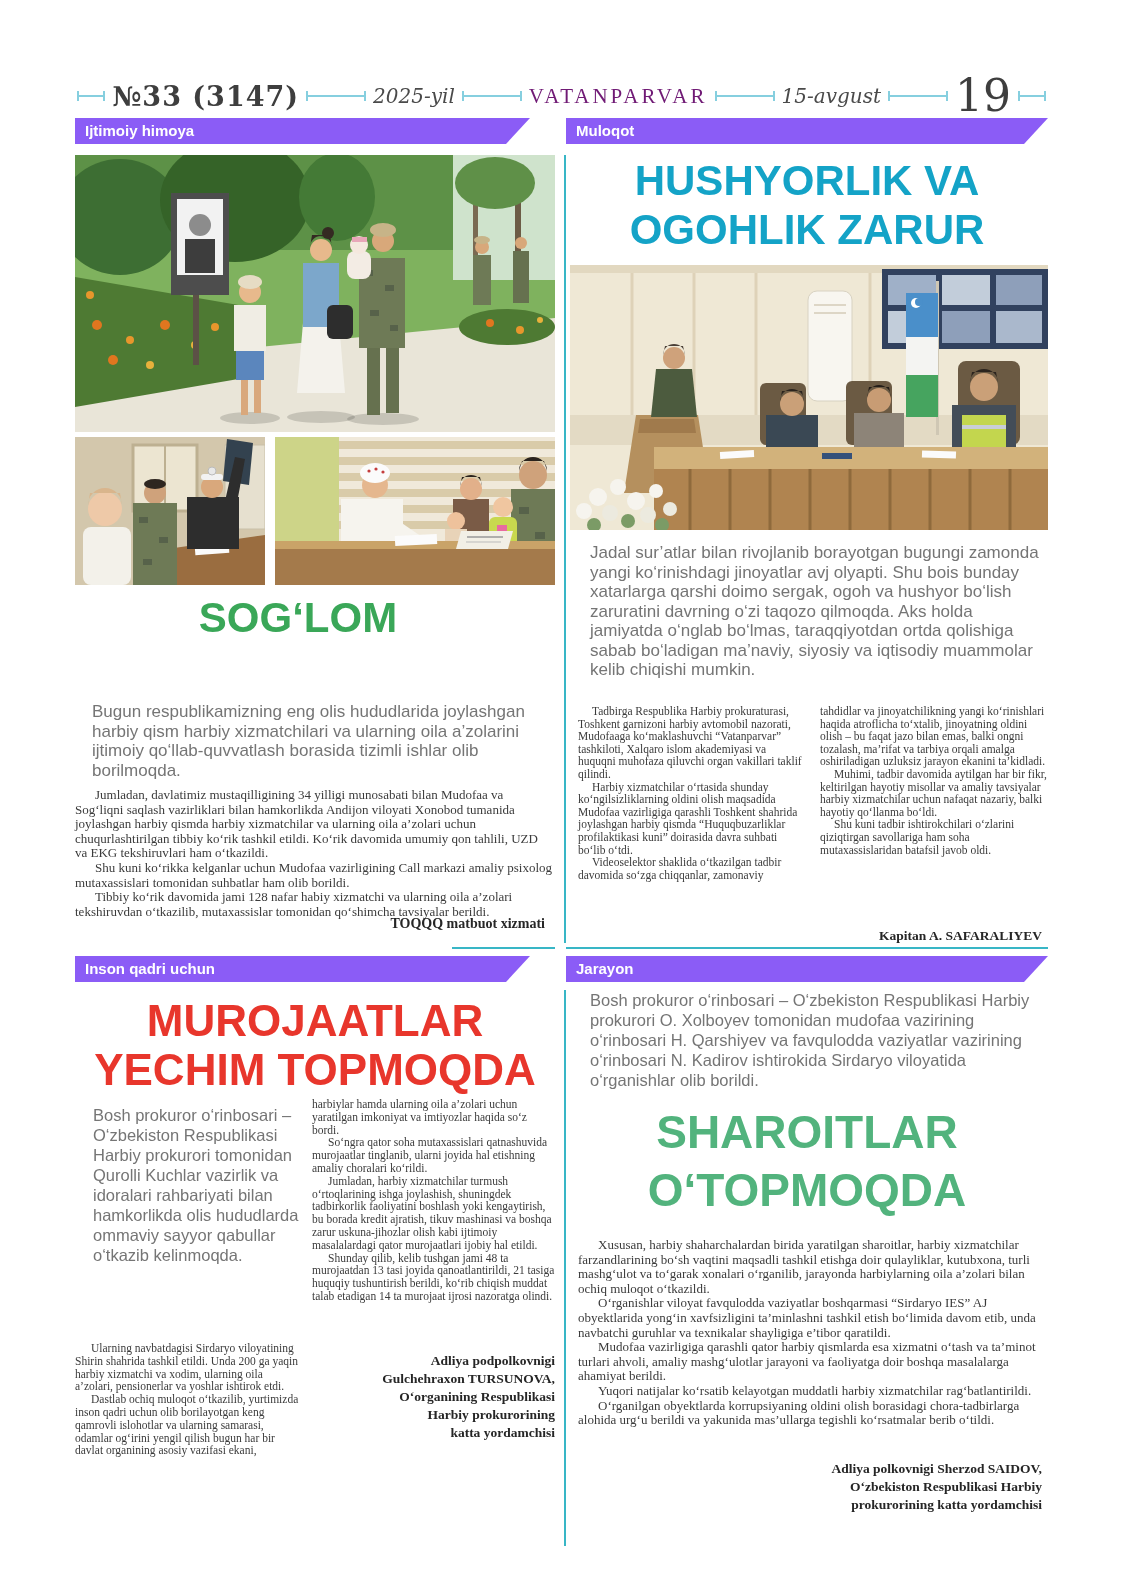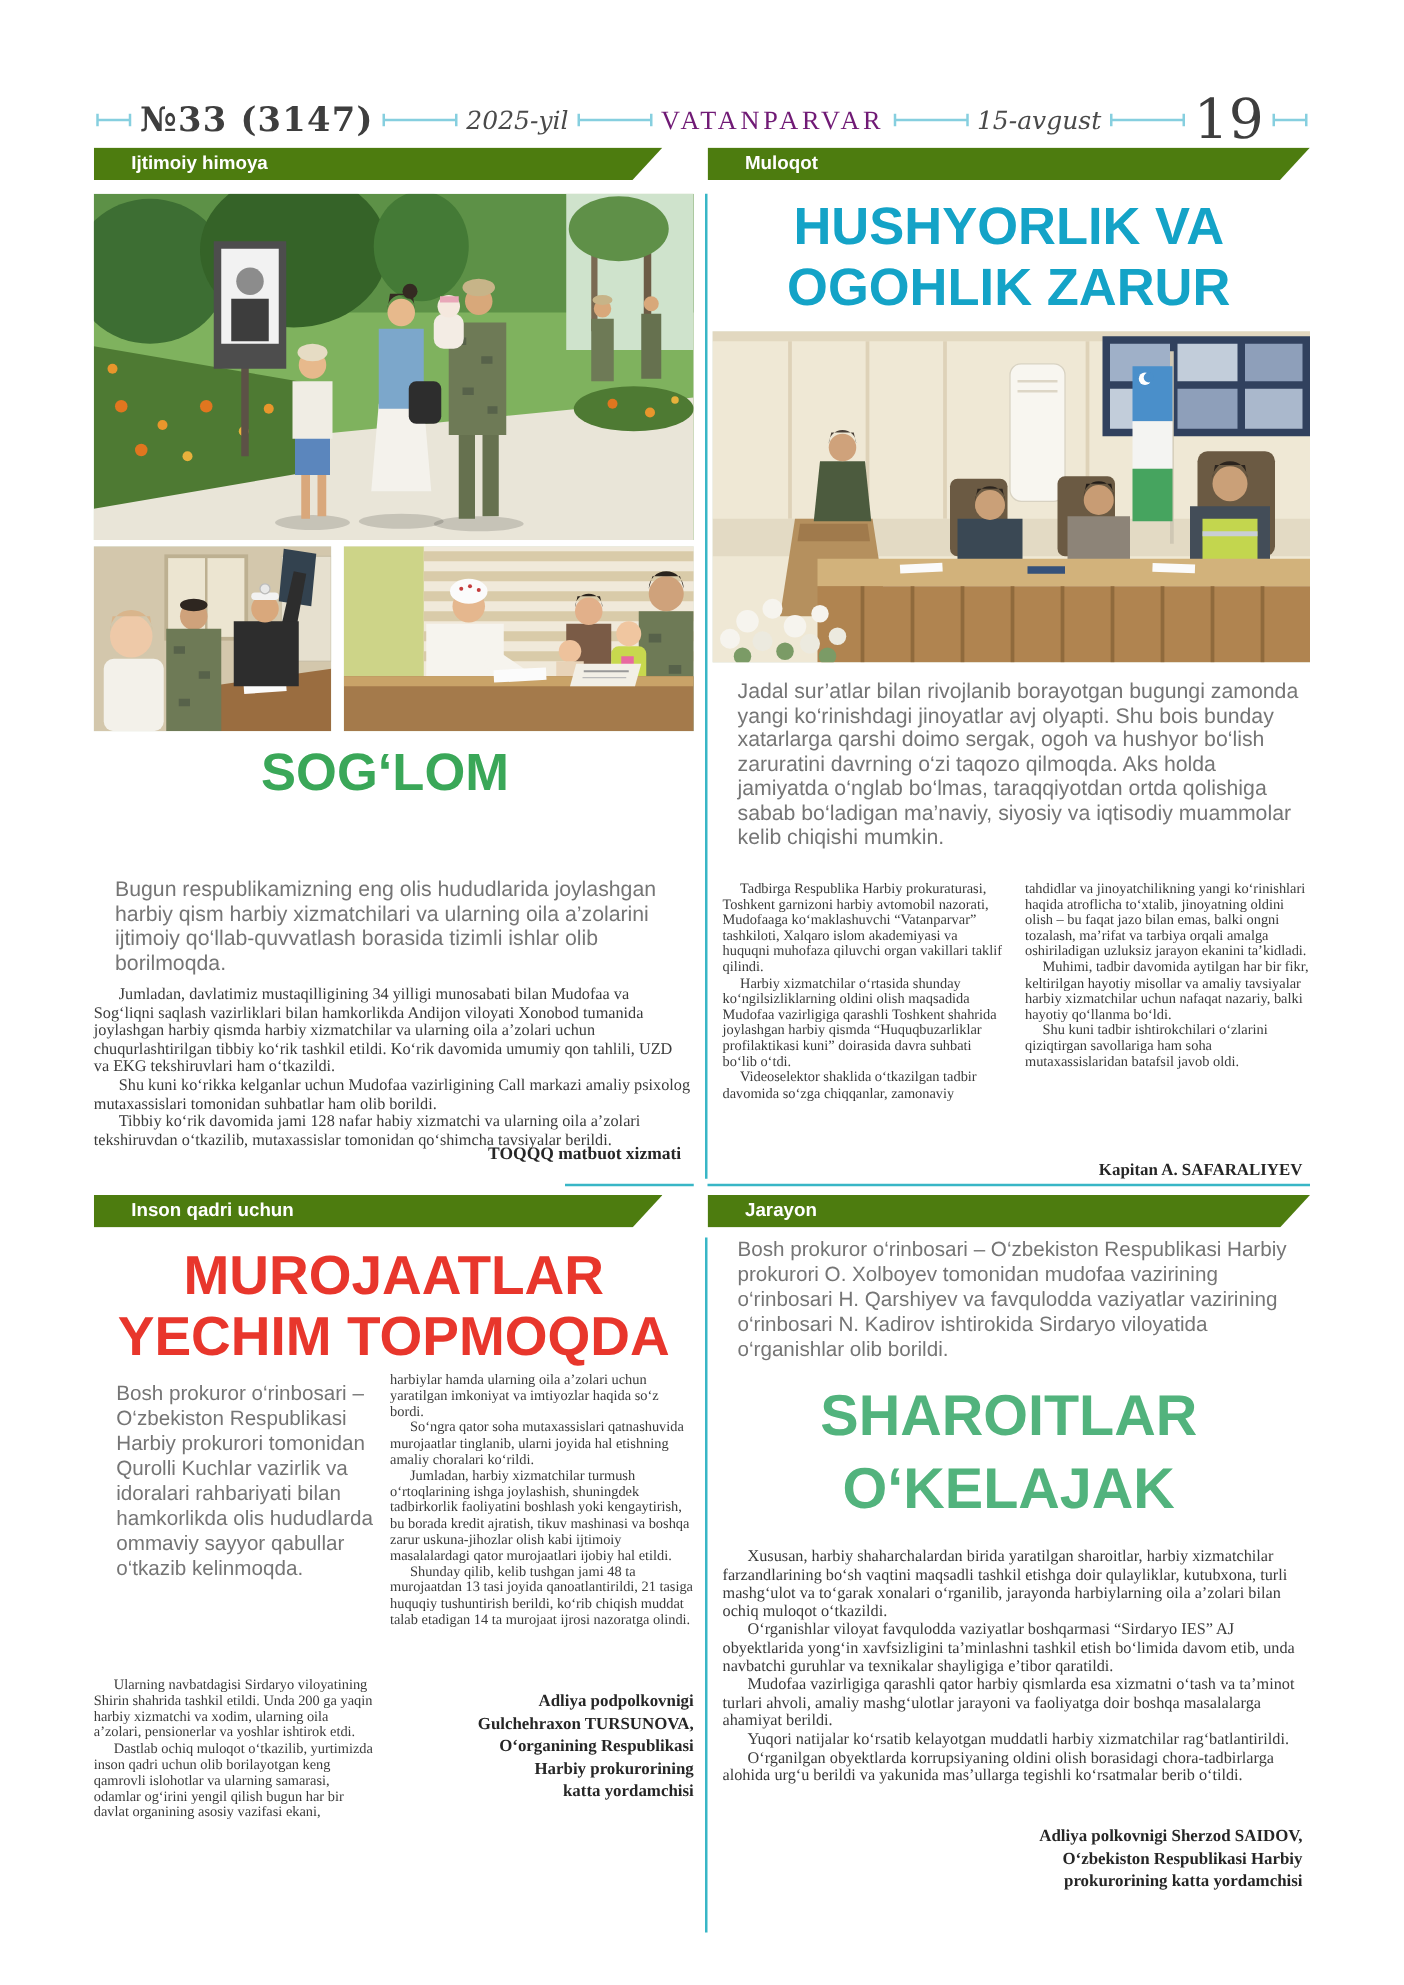--- a/index.html
+++ b/index.html
@@ -12,22 +12,22 @@
   .mast-rule { height:0; border-top:2px solid #86cfdf; position:relative; margin:0 8px; }
   .mast-rule::before, .mast-rule::after { content:""; position:absolute; width:2px; height:10px; background:#86cfdf; top:-6px; }
   .mast-rule::before { left:-1px; } .mast-rule::after { right:-1px; }
   .r-edge { flex:0 0 26px; } .r-mid { flex:1 1 auto; }
   .issue-no { font-family:"DejaVu Serif", serif; font-weight:bold; font-size:27px; color:#3e3e3e; letter-spacing:1px; white-space:nowrap; }
   .script-date { font-family:"DejaVu Serif", serif; font-style:italic; font-size:20px; color:#4a4a4a; white-space:nowrap; }
   .paper-title { font-family:"Liberation Serif", serif; font-size:21px; letter-spacing:3px; color:#701a75; white-space:nowrap; }
   .page-num { font-family:"DejaVu Serif", serif; font-size:44px; color:#3e3e3e; line-height:1; white-space:nowrap; }
 
   
-  .banner { position:absolute; height:26px; background:#4d7c0f; color:#fff;
-            font:bold 15px/26px "Liberation Sans", sans-serif; padding-left:30px;
+  .banner { position:absolute; height:26px; background:#8b5cf6; color:#fff;
+            font:bold 15px/26px "Liberation Sans", sans-serif; padding-left:10px;
             clip-path:polygon(0 0,100% 0,calc(100% - 24px) 100%,0 100%); }
   #banner1 { left:75px;  top:118px; width:455px; }
   #banner2 { left:566px; top:118px; width:482px; }
   #banner3 { left:75px;  top:956px; width:455px; }
   #banner4 { left:566px; top:956px; width:482px; }
 
   
   .vdiv { position:absolute; width:2px; background:#38b6c6; left:564px; }
   #vdiv-top { top:155px; height:788px; }
   #vdiv-bottom { top:990px; height:556px; }
@@ -40,21 +40,21 @@
   .photo svg { display:block; width:100%; height:100%; }
   #photoA { left:75px;  top:155px; width:480px; height:277px; }
   #photoB { left:75px;  top:437px; width:190px; height:148px; }
   #photoC { left:275px; top:437px; width:280px; height:148px; }
   #photoD { left:570px; top:265px; width:478px; height:265px; }
 
   
   .headline { position:absolute; text-align:center; font-weight:bold;
               font-family:"Liberation Sans", sans-serif; }
   .headline span { display:block; }
-  #h1 { left:68px;  top:594px;  width:480px; font-size:42px; line-height:48px; color:#3aa758; }
+  #h1 { left:58px;  top:594px;  width:480px; font-size:42px; line-height:48px; color:#3aa758; }
   #h2 { left:566px; top:156px;  width:482px; font-size:42px; line-height:49px; color:#14a3c7; }
   #h3 { left:75px;  top:996px;  width:480px; font-size:44px; line-height:49px; color:#e8362c; }
   #h4 { left:566px; top:1103px; width:482px; font-size:46px; line-height:58px; color:#52b37d; }
 
   
   .lead { position:absolute; color:#757575; font-family:"Liberation Sans", sans-serif; }
   #lead1 { left:92px;  top:702px;  width:458px; font-size:17px;   line-height:19.5px; }
   #lead2 { left:590px; top:543px;  width:452px; font-size:17px;   line-height:19.5px; }
   #lead3 { left:93px;  top:1105px; width:212px; font-size:16.5px; line-height:20px; }
   #lead4 { left:590px; top:990px;  width:456px; font-size:16.5px; line-height:20px; }
@@ -360,21 +360,21 @@
       <p class="byline-line">Adliya podpolkovnigi</p>
       <p class="byline-line">Gulchehraxon TURSUNOVA,</p>
       <p class="byline-line">O‘organining Respublikasi</p>
       <p class="byline-line">Harbiy prokurorining</p>
       <p class="byline-line">katta yordamchisi</p>
     </div>
 
   <div class="lead" id="lead4">Bosh prokuror o‘rinbosari – O‘zbekiston Respublikasi Harbiy prokurori O. Xolboyev tomonidan mudofaa vazirining o‘rinbosari H. Qarshiyev va favqulodda vaziyatlar vazirining o‘rinbosari N. Kadirov ishtirokida Sirdaryo viloyatida o‘rganishlar olib borildi.</div>
   <h1 class="headline" id="h4">
     <span>SHAROITLAR</span>
-    <span>O‘KELAJAK</span>
+    <span>O‘TOPMOQDA</span>
   </h1>
   <div class="body-serif" id="body4">
       <p class="para">Xususan, harbiy shaharchalardan birida yaratilgan sharoitlar, harbiy xizmatchilar farzandlarining bo‘sh vaqtini maqsadli tashkil etishga doir qulayliklar, kutubxona, turli mashg‘ulot va to‘garak xonalari o‘rganilib, jarayonda harbiylarning oila a’zolari bilan ochiq muloqot o‘tkazildi.</p>
       <p class="para">O‘rganishlar viloyat favqulodda vaziyatlar boshqarmasi “Sirdaryo IES” AJ obyektlarida yong‘in xavfsizligini ta’minlashni tashkil etish bo‘limida davom etib, unda navbatchi guruhlar va texnikalar shayligiga e’tibor qaratildi.</p>
       <p class="para">Mudofaa vazirligiga qarashli qator harbiy qismlarda esa xizmatni o‘tash va ta’minot turlari ahvoli, amaliy mashg‘ulotlar jarayoni va faoliyatga doir boshqa masalalarga ahamiyat berildi.</p>
       <p class="para">Yuqori natijalar ko‘rsatib kelayotgan muddatli harbiy xizmatchilar rag‘batlantirildi.</p>
       <p class="para">O‘rganilgan obyektlarda korrupsiyaning oldini olish borasidagi chora-tadbirlarga alohida urg‘u berildi va yakunida mas’ullarga tegishli ko‘rsatmalar berib o‘tildi.</p>
     </div>
   <div class="byline" id="by4">
       <p class="byline-line">Adliya polkovnigi Sherzod SAIDOV,</p>

